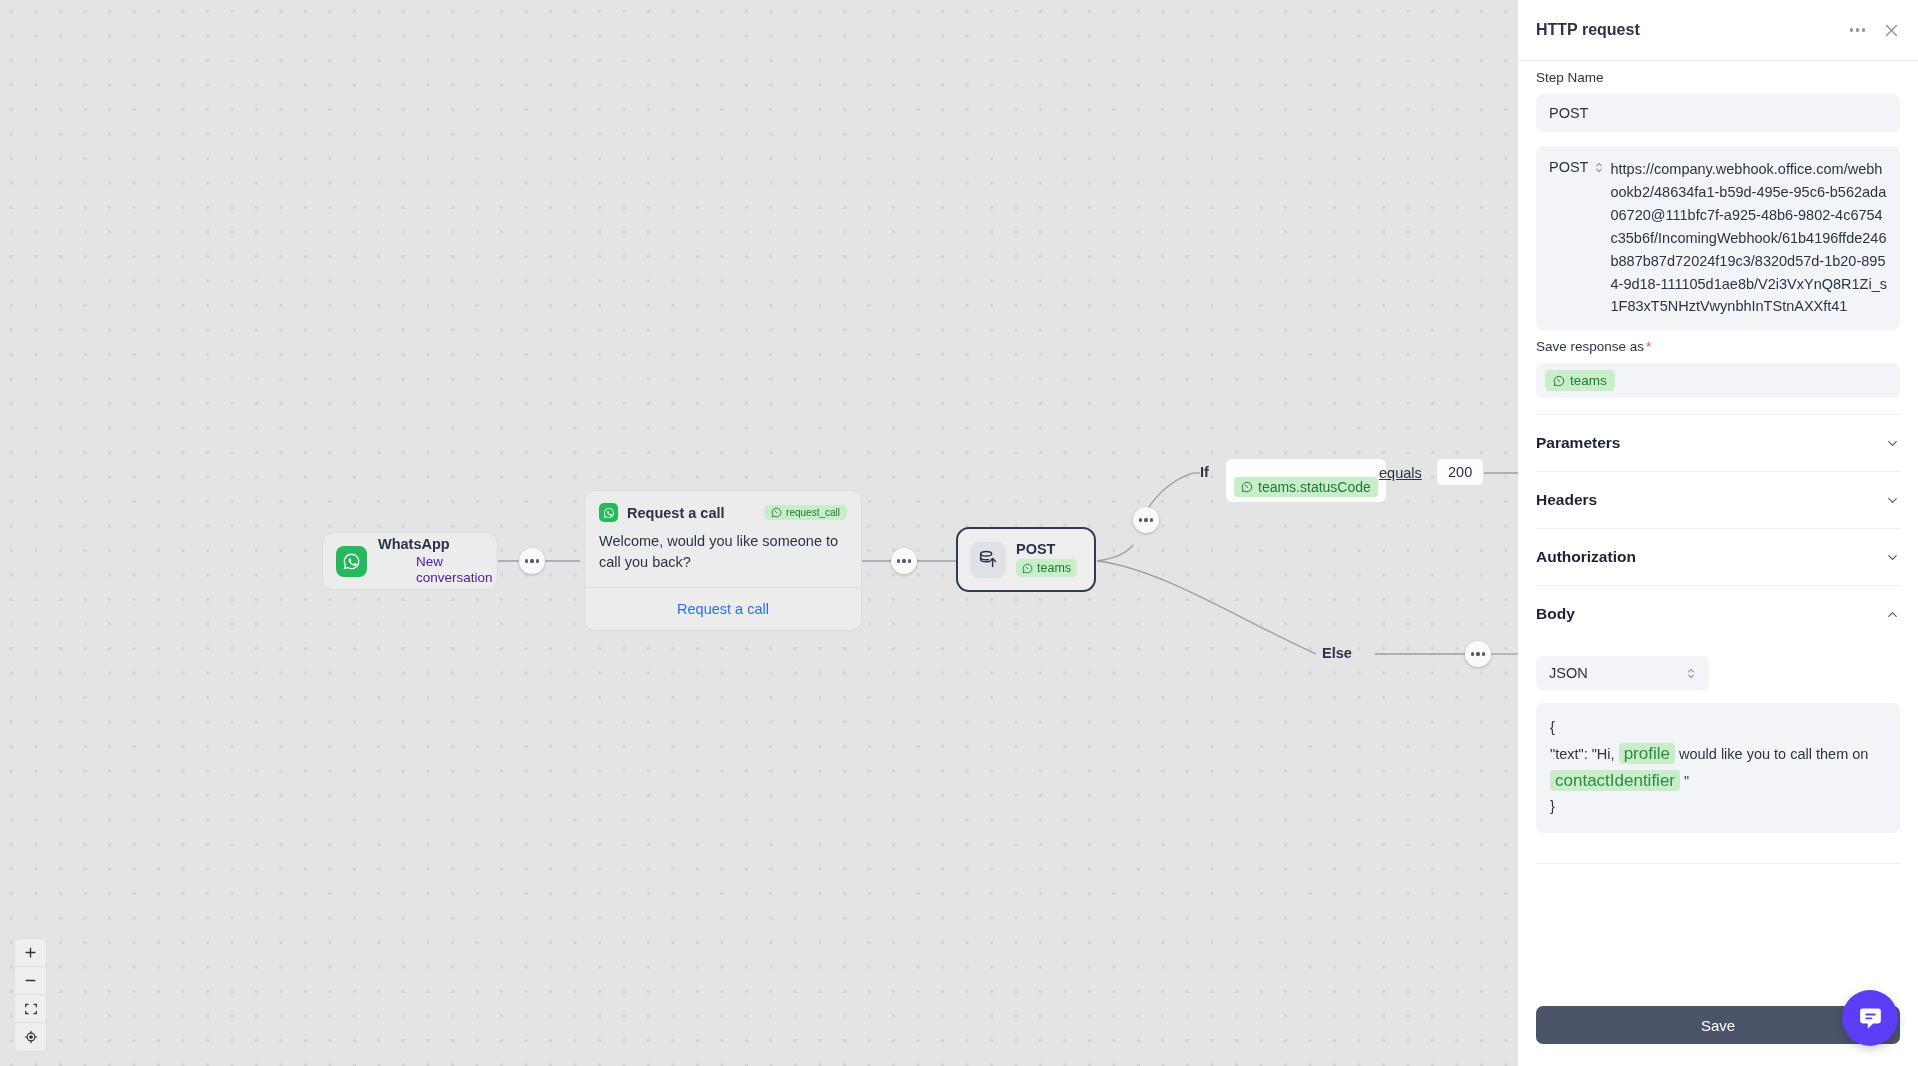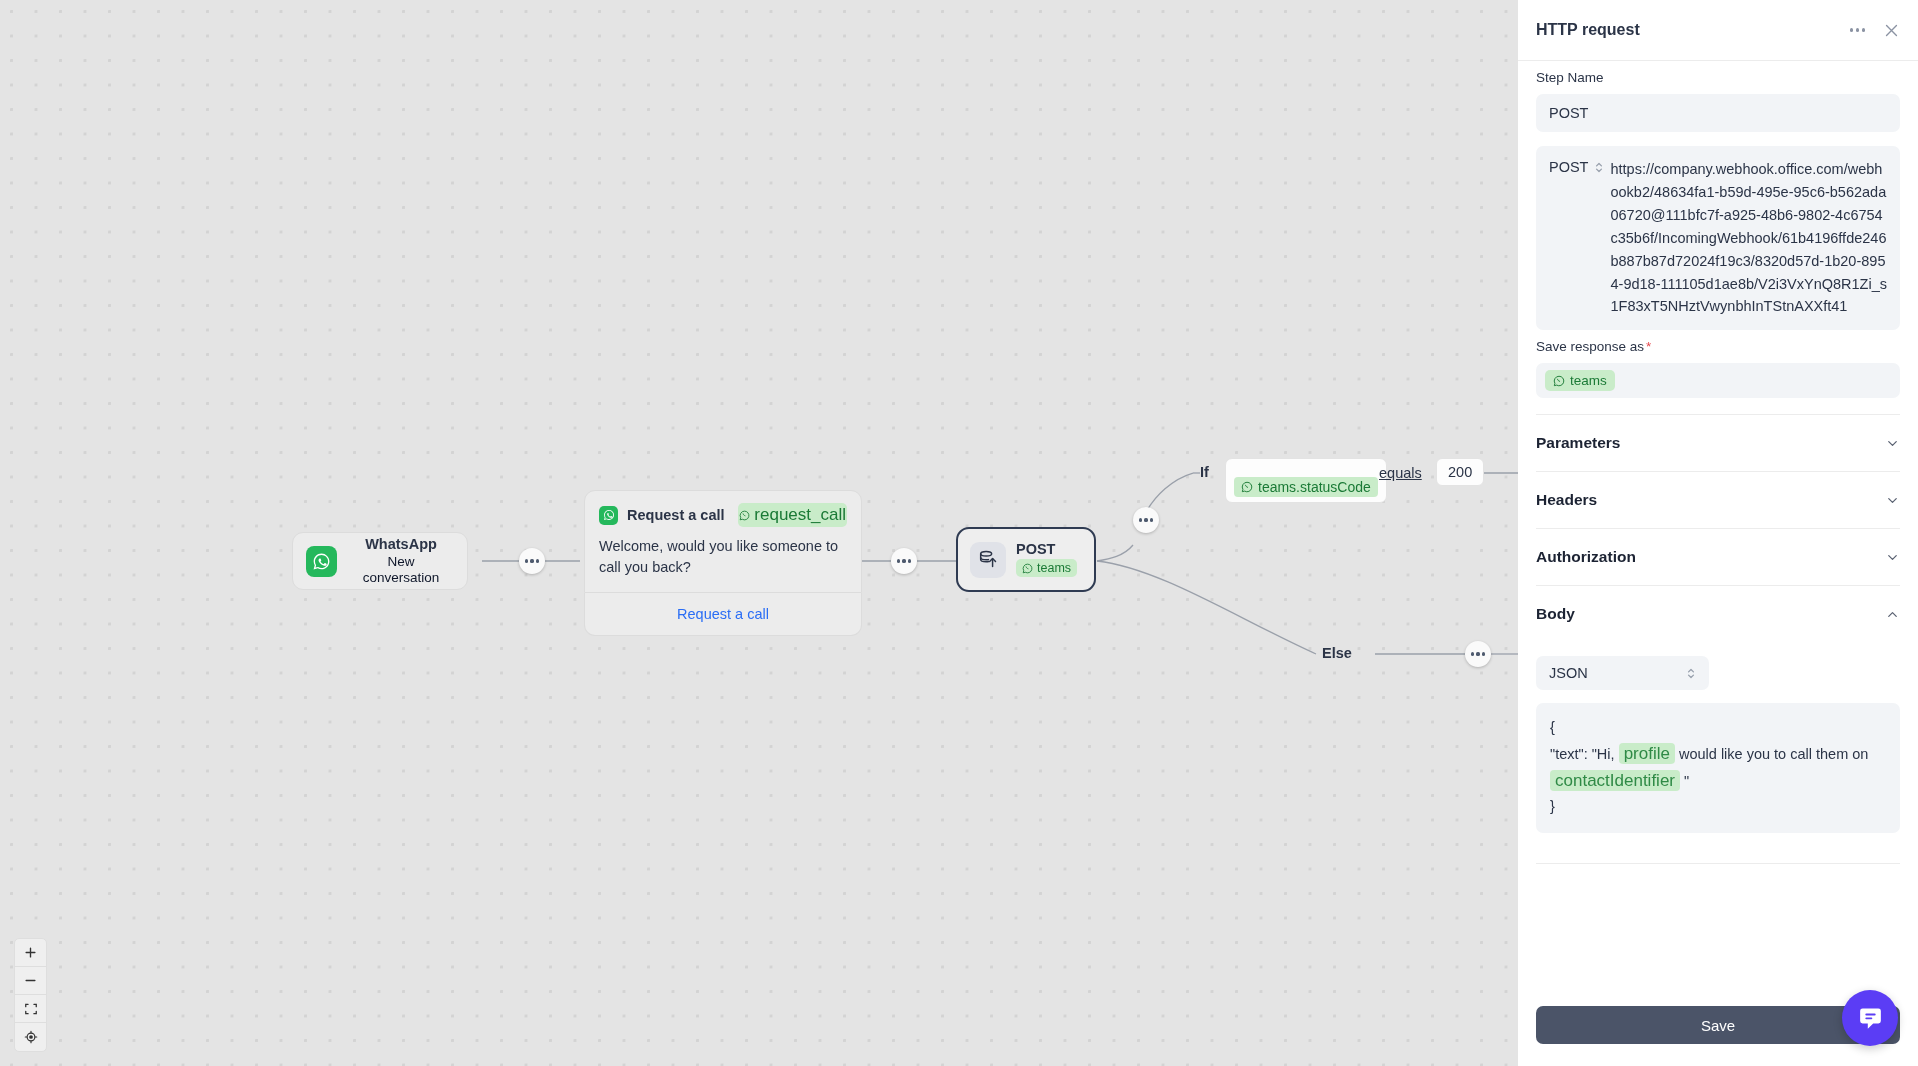--- a/index.html
+++ b/index.html
@@ -21,59 +21,58 @@
     background-size: 24.5px 24.5px;
     background-position: 10px 10px;
     overflow: hidden;
   }
   #edges { position: absolute; left: 0; top: 0; width: 1518px; height: 1066px; pointer-events: none; }
 
   .node { position: absolute; }
 
   
   .wa-node {
-    left: 292px; top: 532px;
+    left: 322px; top: 532px;
     width: 176px; height: 58px;
     background: #ececec;
     border: 1px solid #dcdcdc;
     border-radius: 11px;
     display: flex; align-items: center;
     padding: 0 13px;
     gap: 11px;
-    text-align: center;
   }
   .wa-icon {
     width: 31px; height: 31px; border-radius: 8px;
     background: #25B85C;
     display: flex; align-items: center; justify-content: center;
     flex: 0 0 auto;
   }
   .wa-texts { display: flex; flex-direction: column; gap: 1px; line-height: 1.2; }
   .wa-title { font-size: 14.5px; font-weight: 700; color: #2b3447; }
-  .wa-sub { font-size: 13.5px; color: #0f172a; }
+  .wa-sub { font-size: 13.5px; color: #4c1d95; margin-left: 38px; }
 
   
   .msg-node { left: 584px; top: 490px; width: 278px; }
   .msg-card {
     background: #ececec;
     border: 1px solid #dcdcdc;
     border-radius: 11px 11px 0 0;
     padding: 12px 14px 14px 14px;
   }
   .msg-head { display: flex; align-items: center; gap: 9px; margin-bottom: 9px; }
   .msg-wa-icon {
     width: 19px; height: 19px; border-radius: 5px; background: #25B85C;
     display: flex; align-items: center; justify-content: center; flex: 0 0 auto;
   }
   .msg-title { font-size: 14.5px; font-weight: 700; color: #2b3447; }
   .tag-green {
     margin-left: auto;
     background: #c9ecc9; color: #1b7a36;
-    font-size: 17px; font-weight: 500;
-    border-radius: 5px; padding: 2px 1px;
+    font-size: 10px; font-weight: 500;
+    border-radius: 5px; padding: 2px 7px;
     display: inline-flex; align-items: center; gap: 4px;
     white-space: nowrap;
   }
   .msg-body { font-size: 14.5px; color: #2b3447; line-height: 1.45; }
   .msg-btn {
     background: #ececec;
     border: 1px solid #dcdcdc; border-top: none;
     border-radius: 0 0 11px 11px;
     text-align: center;
     font-size: 14.5px; color: #2a6df5;

